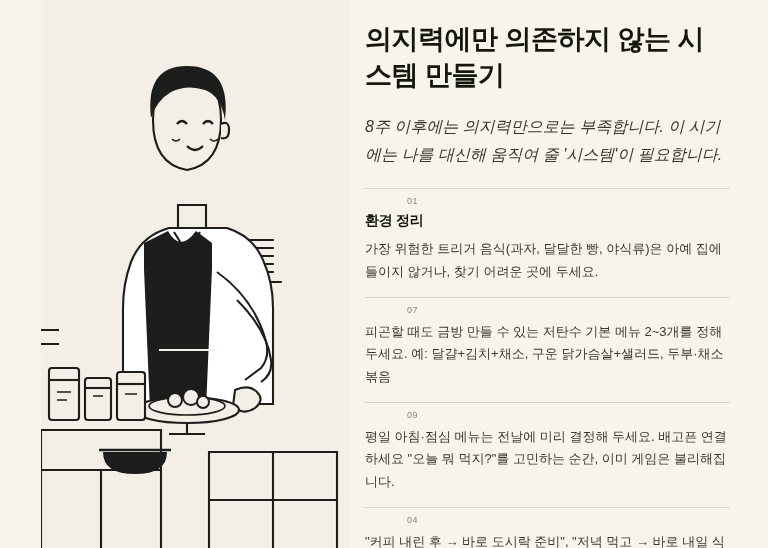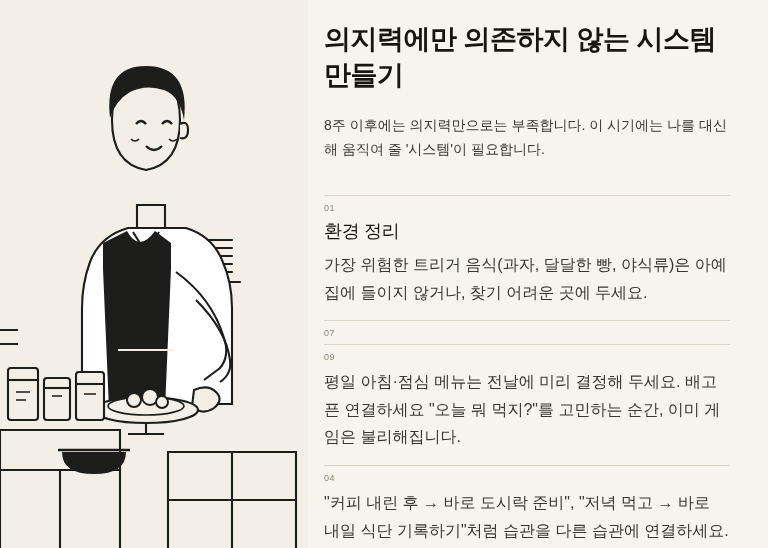--- a/index.html
+++ b/index.html
@@ -11,20 +11,21 @@
   body {
     font-family: "Liberation Sans", sans-serif;
     background: #F7F4ED;
     color: #1d1d1b;
   }
   .page {
     position: relative;
     width: 768px;
     height: 544px;
     display: flex;
+    padding-left: 41px;
   }
 
   
   .illustration {
     position: relative;
     width: 308px;
     height: 548px;
     flex: 0 0 308px;
     background: #F3EFE6;
     overflow: hidden;
@@ -42,50 +43,52 @@
   .doc-title {
     font-size: 27px;
     line-height: 1.32;
     font-weight: 700;
     letter-spacing: -0.5px;
     color: #16160f;
     margin-bottom: 20px;
     max-width: 420px;
   }
   .doc-intro {
-    font-size: 14px;
+    font-size: 16px;
     line-height: 1.72;
     color: #3a372f;
-    margin-bottom: 34px;
+    margin-bottom: 20px;
     max-width: 412px;
+    font-style: italic;
   }
   .section {
     margin-bottom: 4px;
   }
   .sec-rule {
     height: 1px;
     background: #d9d4c6;
     width: 100%;
     margin-bottom: 7px;
   }
   .sec-num {
     font-size: 9px;
     letter-spacing: 0.6px;
     color: #8c8776;
     margin-bottom: 6px;
+    margin-left: 42px;
   }
   .sec-head {
-    font-size: 18px;
-    font-weight: 400;
+    font-size: 14px;
+    font-weight: 700;
     color: #16160f;
     letter-spacing: -0.3px;
     margin-bottom: 8px;
   }
   .sec-body {
-    font-size: 16px;
+    font-size: 13px;
     line-height: 1.72;
     color: #3a372f;
     margin-bottom: 14px;
     max-width: 412px;
   }
 </style>
 </head>
 <body>
 
 <div class="page">
@@ -192,20 +195,21 @@
     <div class="section">
       <div class="sec-rule"></div>
       <div class="sec-num">01</div>
       <div class="sec-head">환경 정리</div>
       <div class="sec-body">가장 위험한 트리거 음식(과자, 달달한 빵, 야식류)은 아예 집에 들이지 않거나, 찾기 어려운 곳에 두세요.</div>
     </div>
 
     <div class="section">
       <div class="sec-rule"></div>
       <div class="sec-num">07</div>
+      <div class="sec-body">피곤할 때도 금방 만들 수 있는 저탄수 기본 메뉴 2~3개를 정해 두세요. 예: 달걀+김치+채소, 구운 닭가슴살+샐러드, 두부·채소볶음</div>
     </div>
 
     <div class="section">
       <div class="sec-rule"></div>
       <div class="sec-num">09</div>
       <div class="sec-body">평일 아침·점심 메뉴는 전날에 미리 결정해 두세요. 배고픈 연결하세요 "오늘 뭐 먹지?"를 고민하는 순간, 이미 게임은 불리해집니다.</div>
     </div>
 
     <div class="section">
       <div class="sec-rule"></div>

